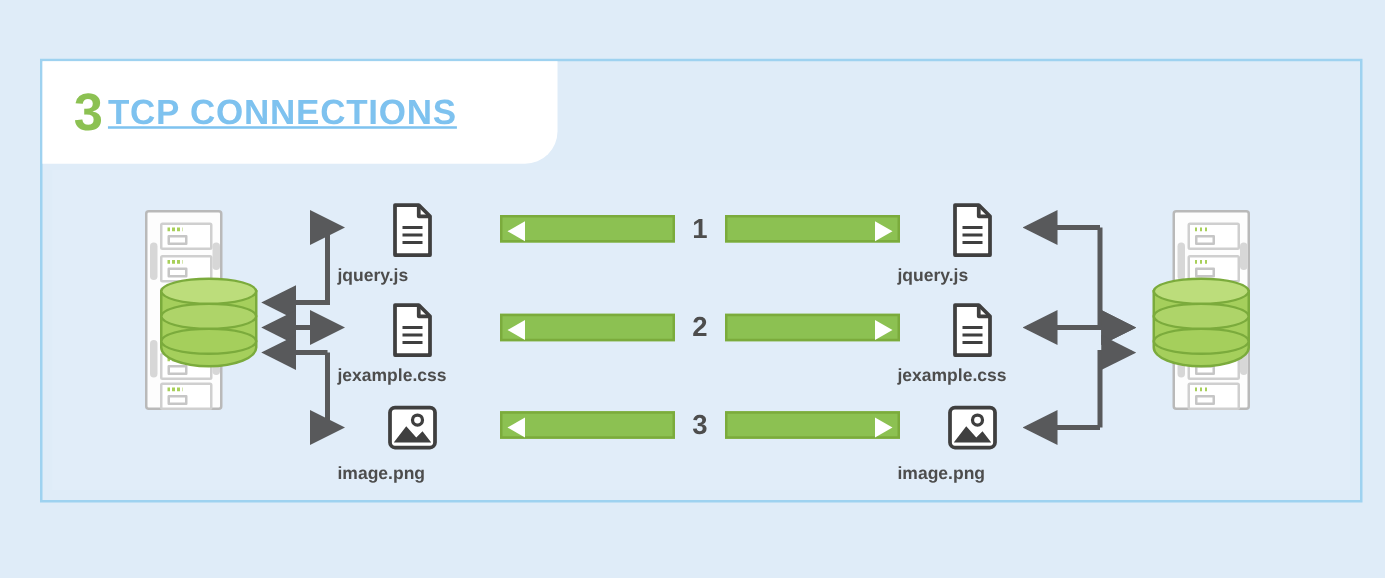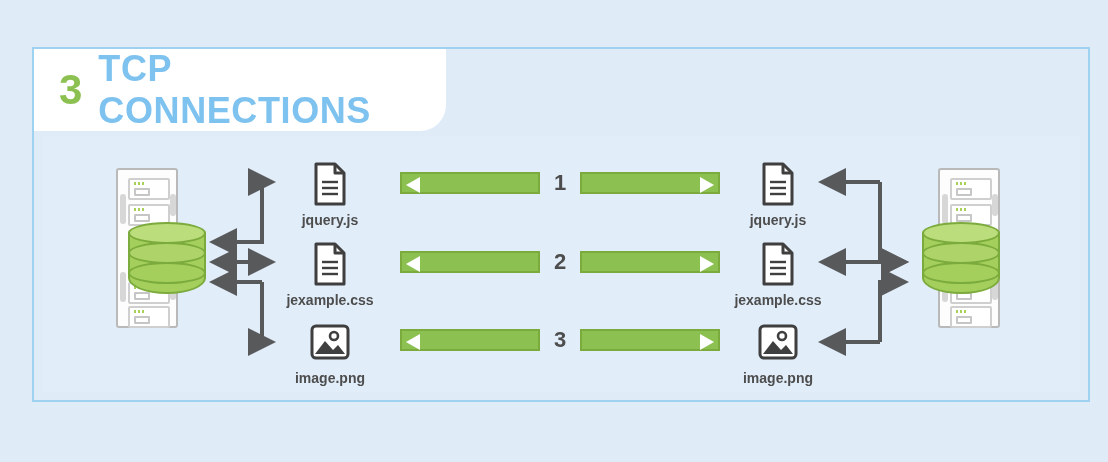--- a/index.html
+++ b/index.html
@@ -38,23 +38,23 @@
     border-bottom-right-radius:26px;
     display:flex;align-items:center;
     box-sizing:border-box;
   }
   .title-num{
     margin-left:25px;
     color:#8cc152;
     font-size:42px;font-weight:bold;line-height:1;
   }
   .title-text{
-    margin-left:16px;
+    margin-left:4px;
     color:#7ec2ef;
-    font-size:36px;font-weight:bold;letter-spacing:.6px;
+    font-size:28px;font-weight:bold;letter-spacing:.6px;text-decoration:underline;
   }
 
   
   .inner-panel{
     position:absolute;left:42px;top:136px;width:1038px;height:256px;
     background:#e1edf9;
   }
 
   
   .rack{position:absolute;width:78px;height:160px;}
@@ -105,21 +105,21 @@
   .db .disc{
     position:absolute;left:0;width:78px;height:22px;
     border:2px solid #7bab3c;border-radius:50%;
     background:#b4d96f;box-sizing:border-box;
   }
   .db .d1{top:0;background:#bcdd7b;}
   .db .d2{top:20px;background:#aed469;}
   .db .d3{top:40px;background:#a5cf5c;}
 
   
-  .file{position:absolute;width:120px;text-align:center;}
+  .file{position:absolute;width:120px;text-align:left;}
   .file .glyph{height:48px;display:flex;align-items:center;justify-content:center;}
   .file .cap{
     margin-top:4px;color:#4d4d4d;font-size:14px;font-weight:bold;
     white-space:nowrap;
   }
 
   
   .conn{position:absolute;width:320px;height:22px;}
   .conn .bar{
     position:absolute;top:0;height:22px;background:#8cc152;

